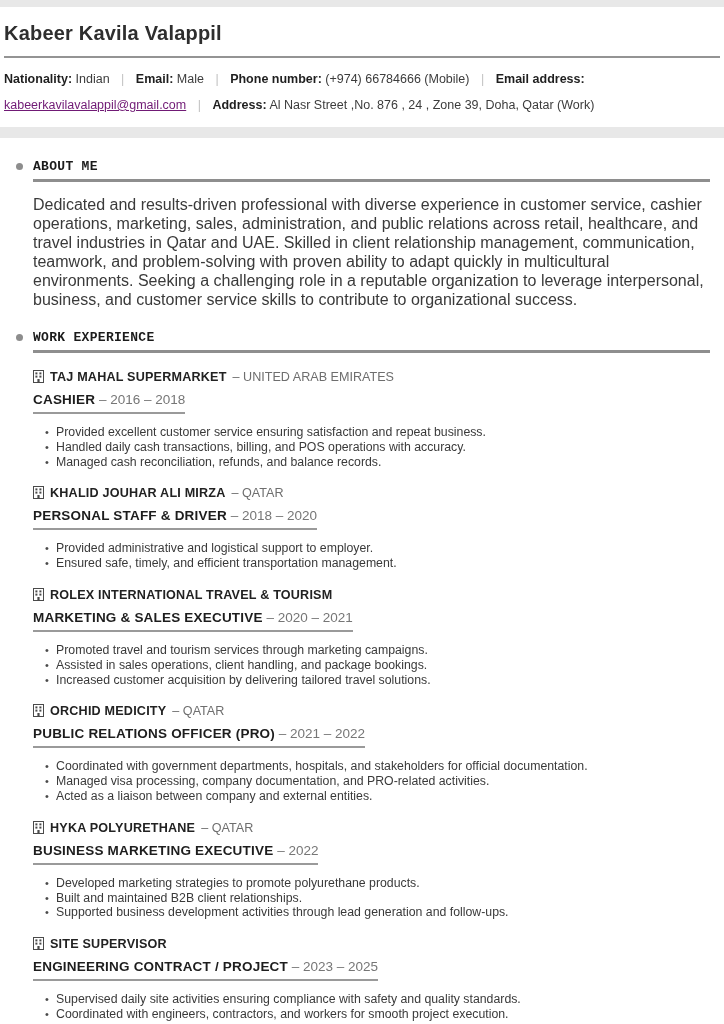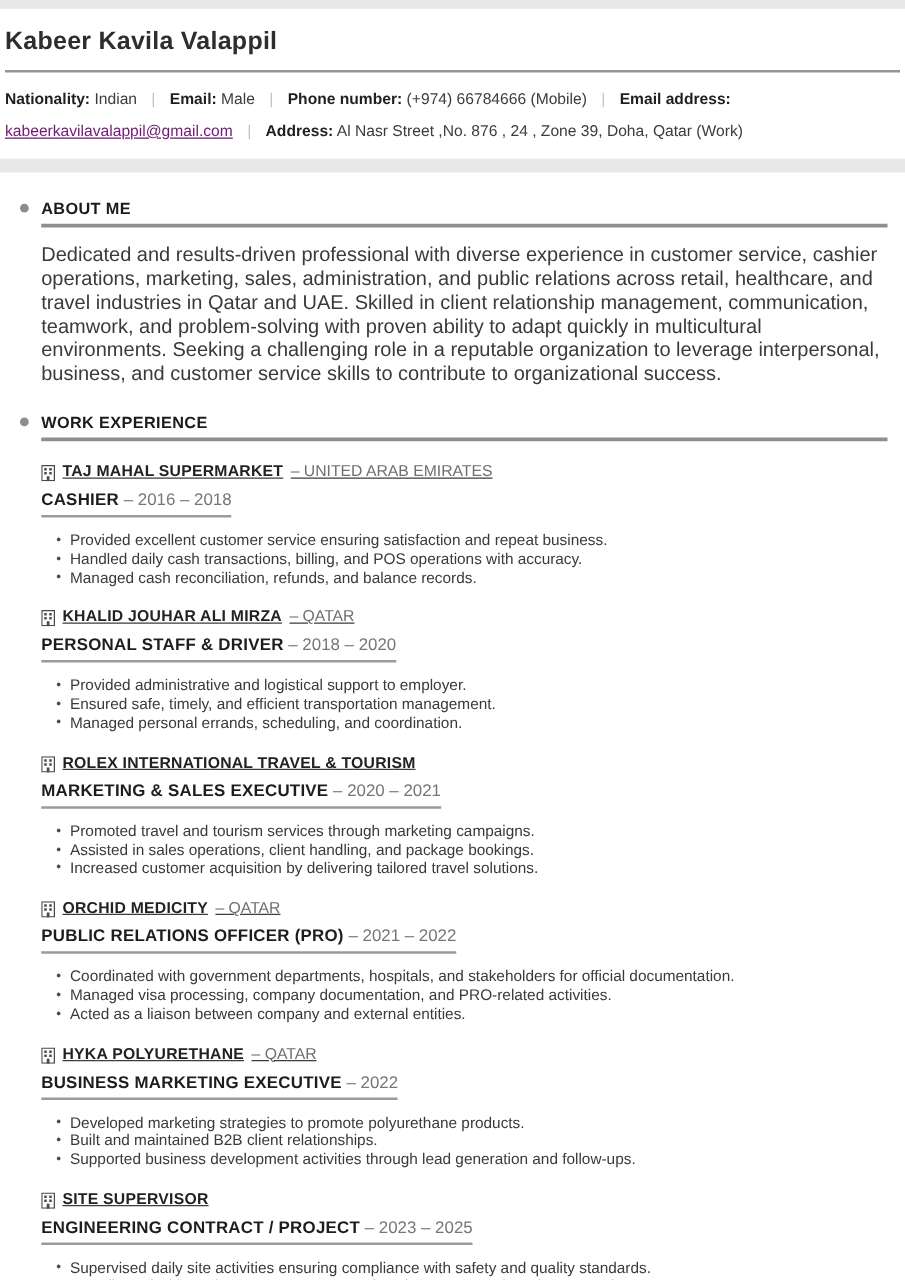--- a/index.html
+++ b/index.html
@@ -39,35 +39,36 @@
   .section-head{margin-top:21px;position:relative;}
   .sec-dot{
     position:absolute;left:2px;top:4px;
     width:7px;height:7px;border-radius:50%;
     background:#8d8d8d;
   }
   .sec-title{
     margin-left:19px;
     font-size:13px;font-weight:bold;color:#1b1b1b;
     letter-spacing:.3px;
+    font-family:Liberation Mono, monospace;
   }
   .sec-rule{height:3px;background:#8e8e8e;margin:5px 0 0 19px;}
   .sec-body{margin-left:19px;}
 
   .about-text{
     margin-top:13px;
     font-size:16px;line-height:19px;color:#3a3a3a;
     width:677px;
   }
 
   
   .entry{margin-top:17px;}
   .company-line{
     font-size:12.6px;line-height:15px;
-    display:flex;align-items:flex-end;gap:6px;text-decoration:underline;
+    display:flex;align-items:flex-start;gap:6px;
   }
   .company{font-weight:bold;color:#222222;letter-spacing:.2px;}
   .muted{color:#6e6e6e;font-weight:normal;}
   .role-line{
     display:inline-block;
     margin-top:7px;
     font-size:13.5px;line-height:16px;
     border-bottom:2px solid #9a9a9a;
     padding-bottom:4px;
   }
@@ -180,21 +181,20 @@
         <span class="company">KHALID JOUHAR ALI MIRZA</span>
         <span class="muted">– QATAR</span>
       </div>
       <div class="role-line">
         <span class="role">PERSONAL STAFF &amp; DRIVER</span>
         <span class="dates">– 2018 – 2020</span>
       </div>
       <ul class="duties">
         <li>Provided administrative and logistical support to employer.</li>
         <li>Ensured safe, timely, and efficient transportation management.</li>
-        <li>Managed personal errands, scheduling, and coordination.</li>
       </ul>
     </div>
 
     <div class="entry">
       <div class="company-line">
         <svg class="building-icon" width="11" height="13" viewBox="0 0 11 13">
             <rect x="0.5" y="0.5" width="10" height="12" fill="none" stroke="#4a4a4a"></rect>
             <rect x="2.4" y="2.4" width="2" height="2" fill="#4a4a4a"></rect>
             <rect x="6.4" y="2.4" width="2" height="2" fill="#4a4a4a"></rect>
             <rect x="2.4" y="5.6" width="2" height="2" fill="#4a4a4a"></rect>

